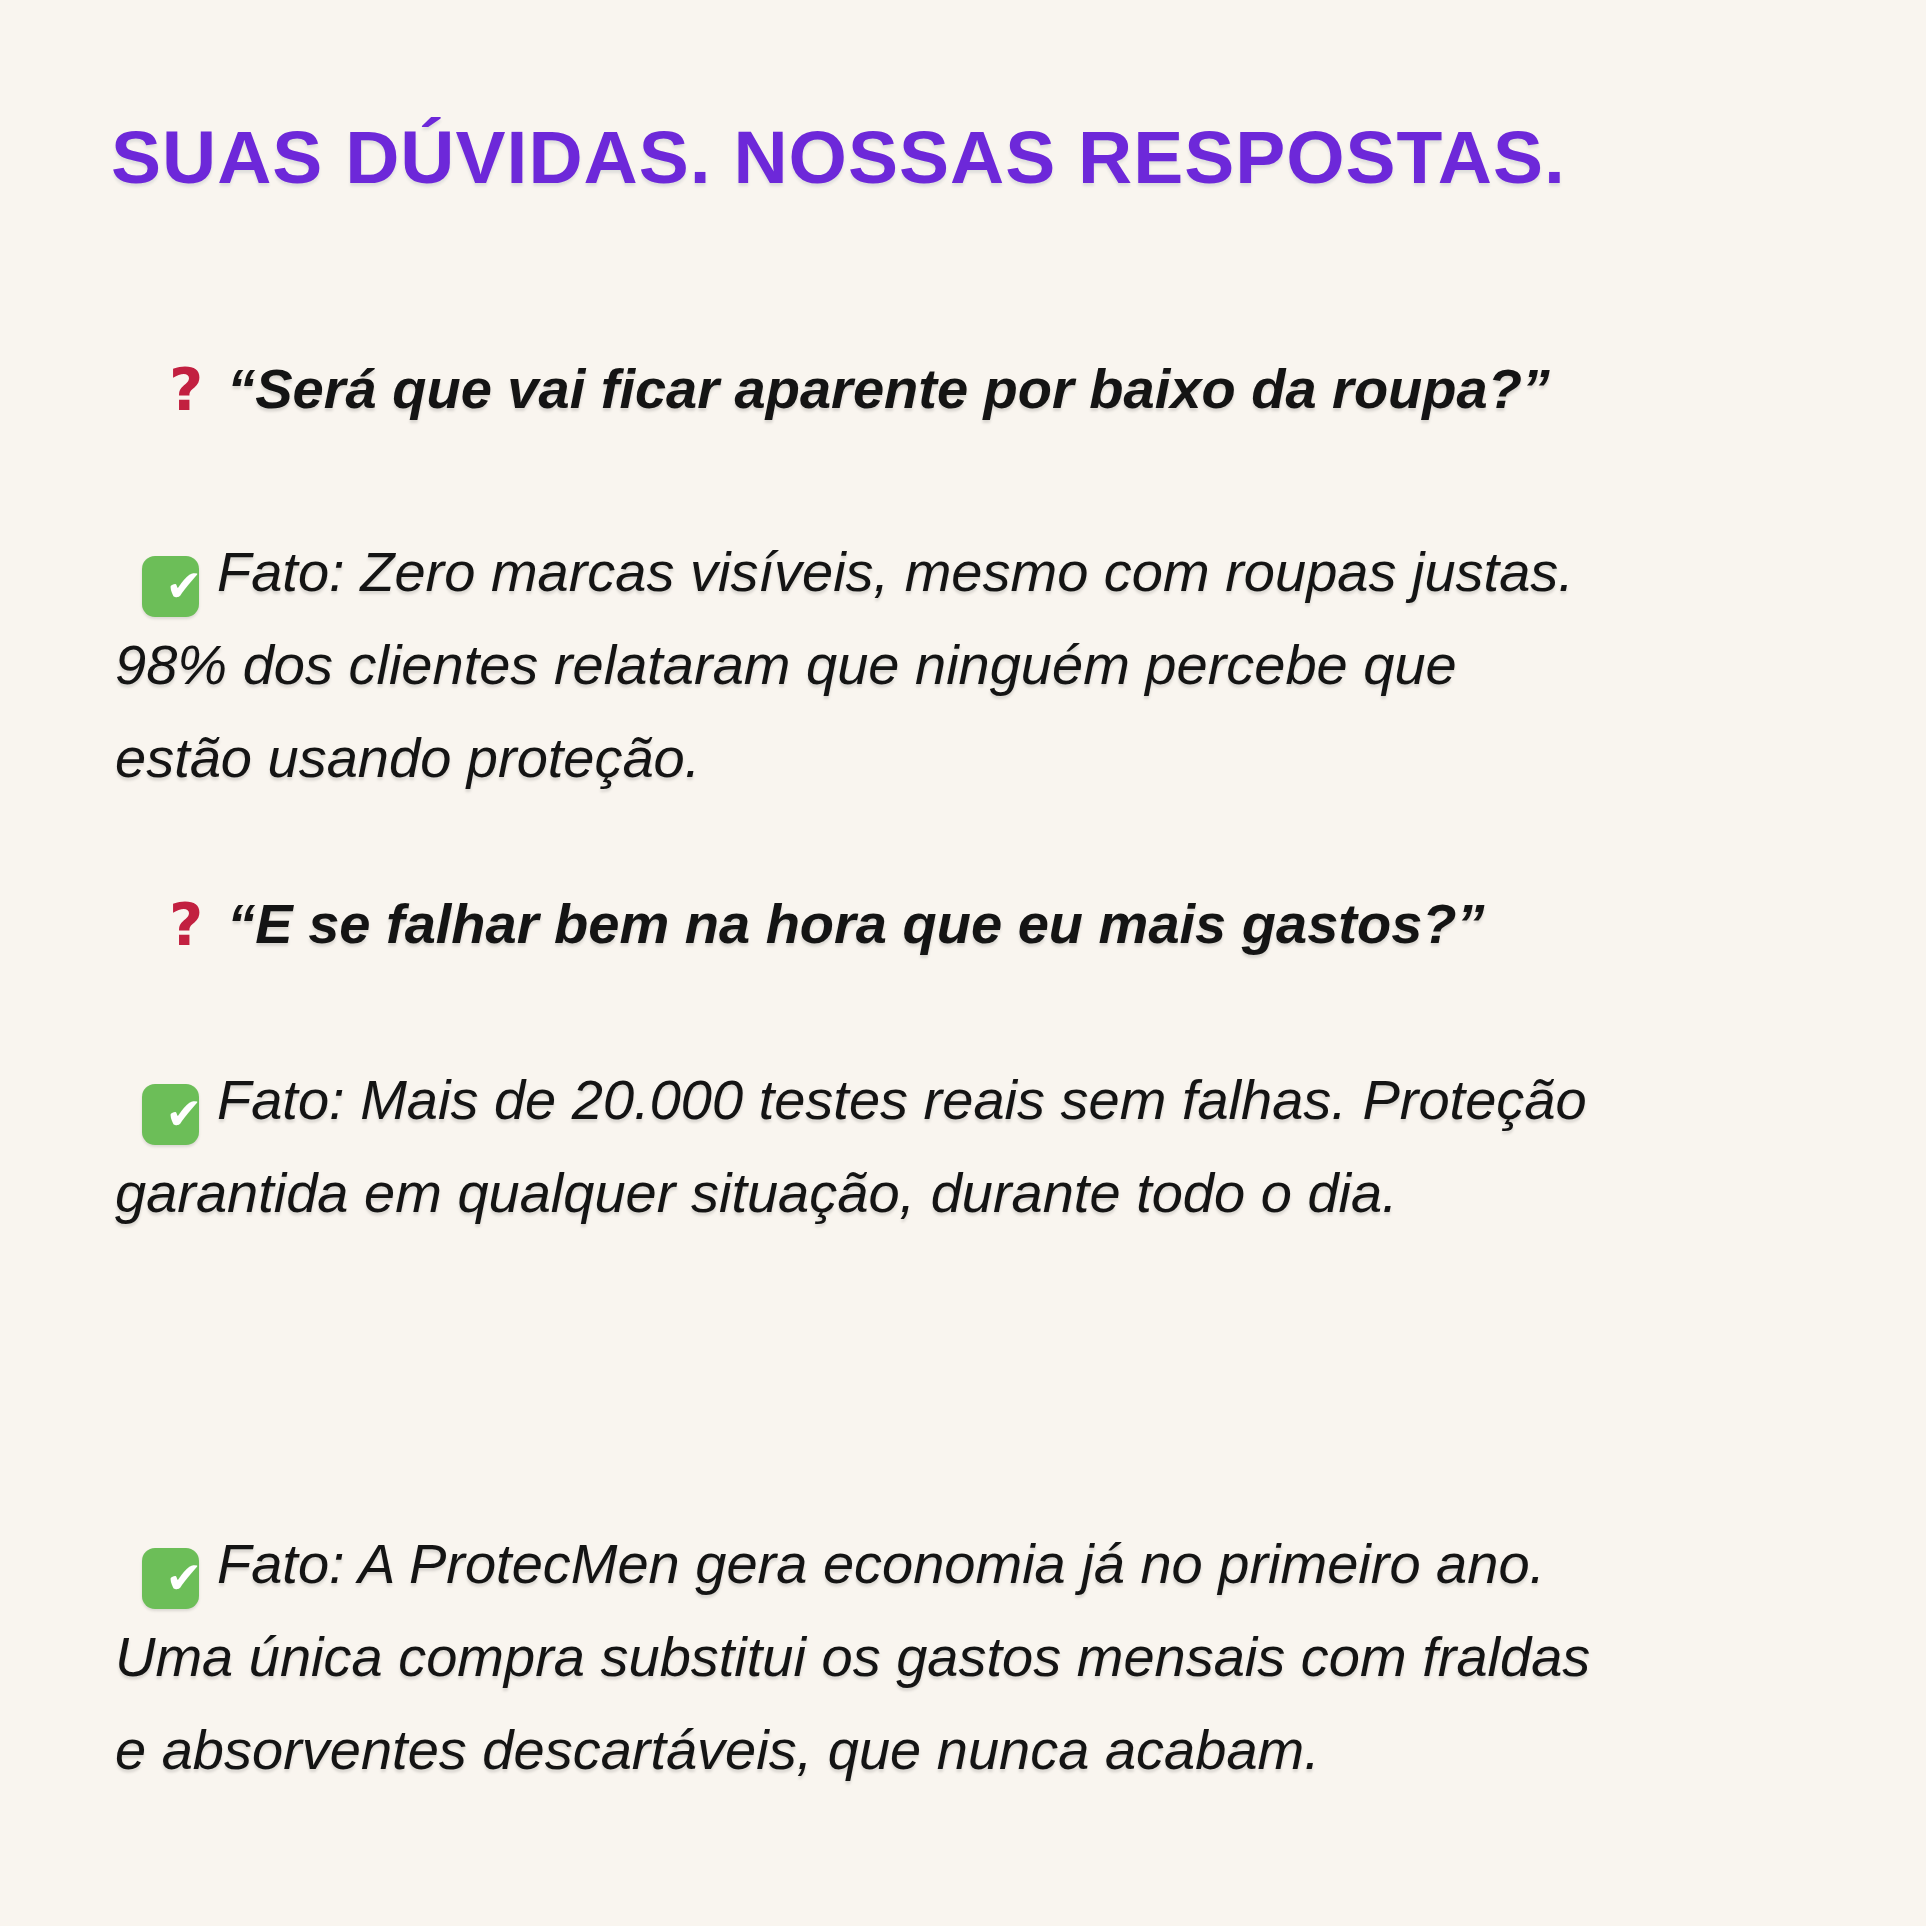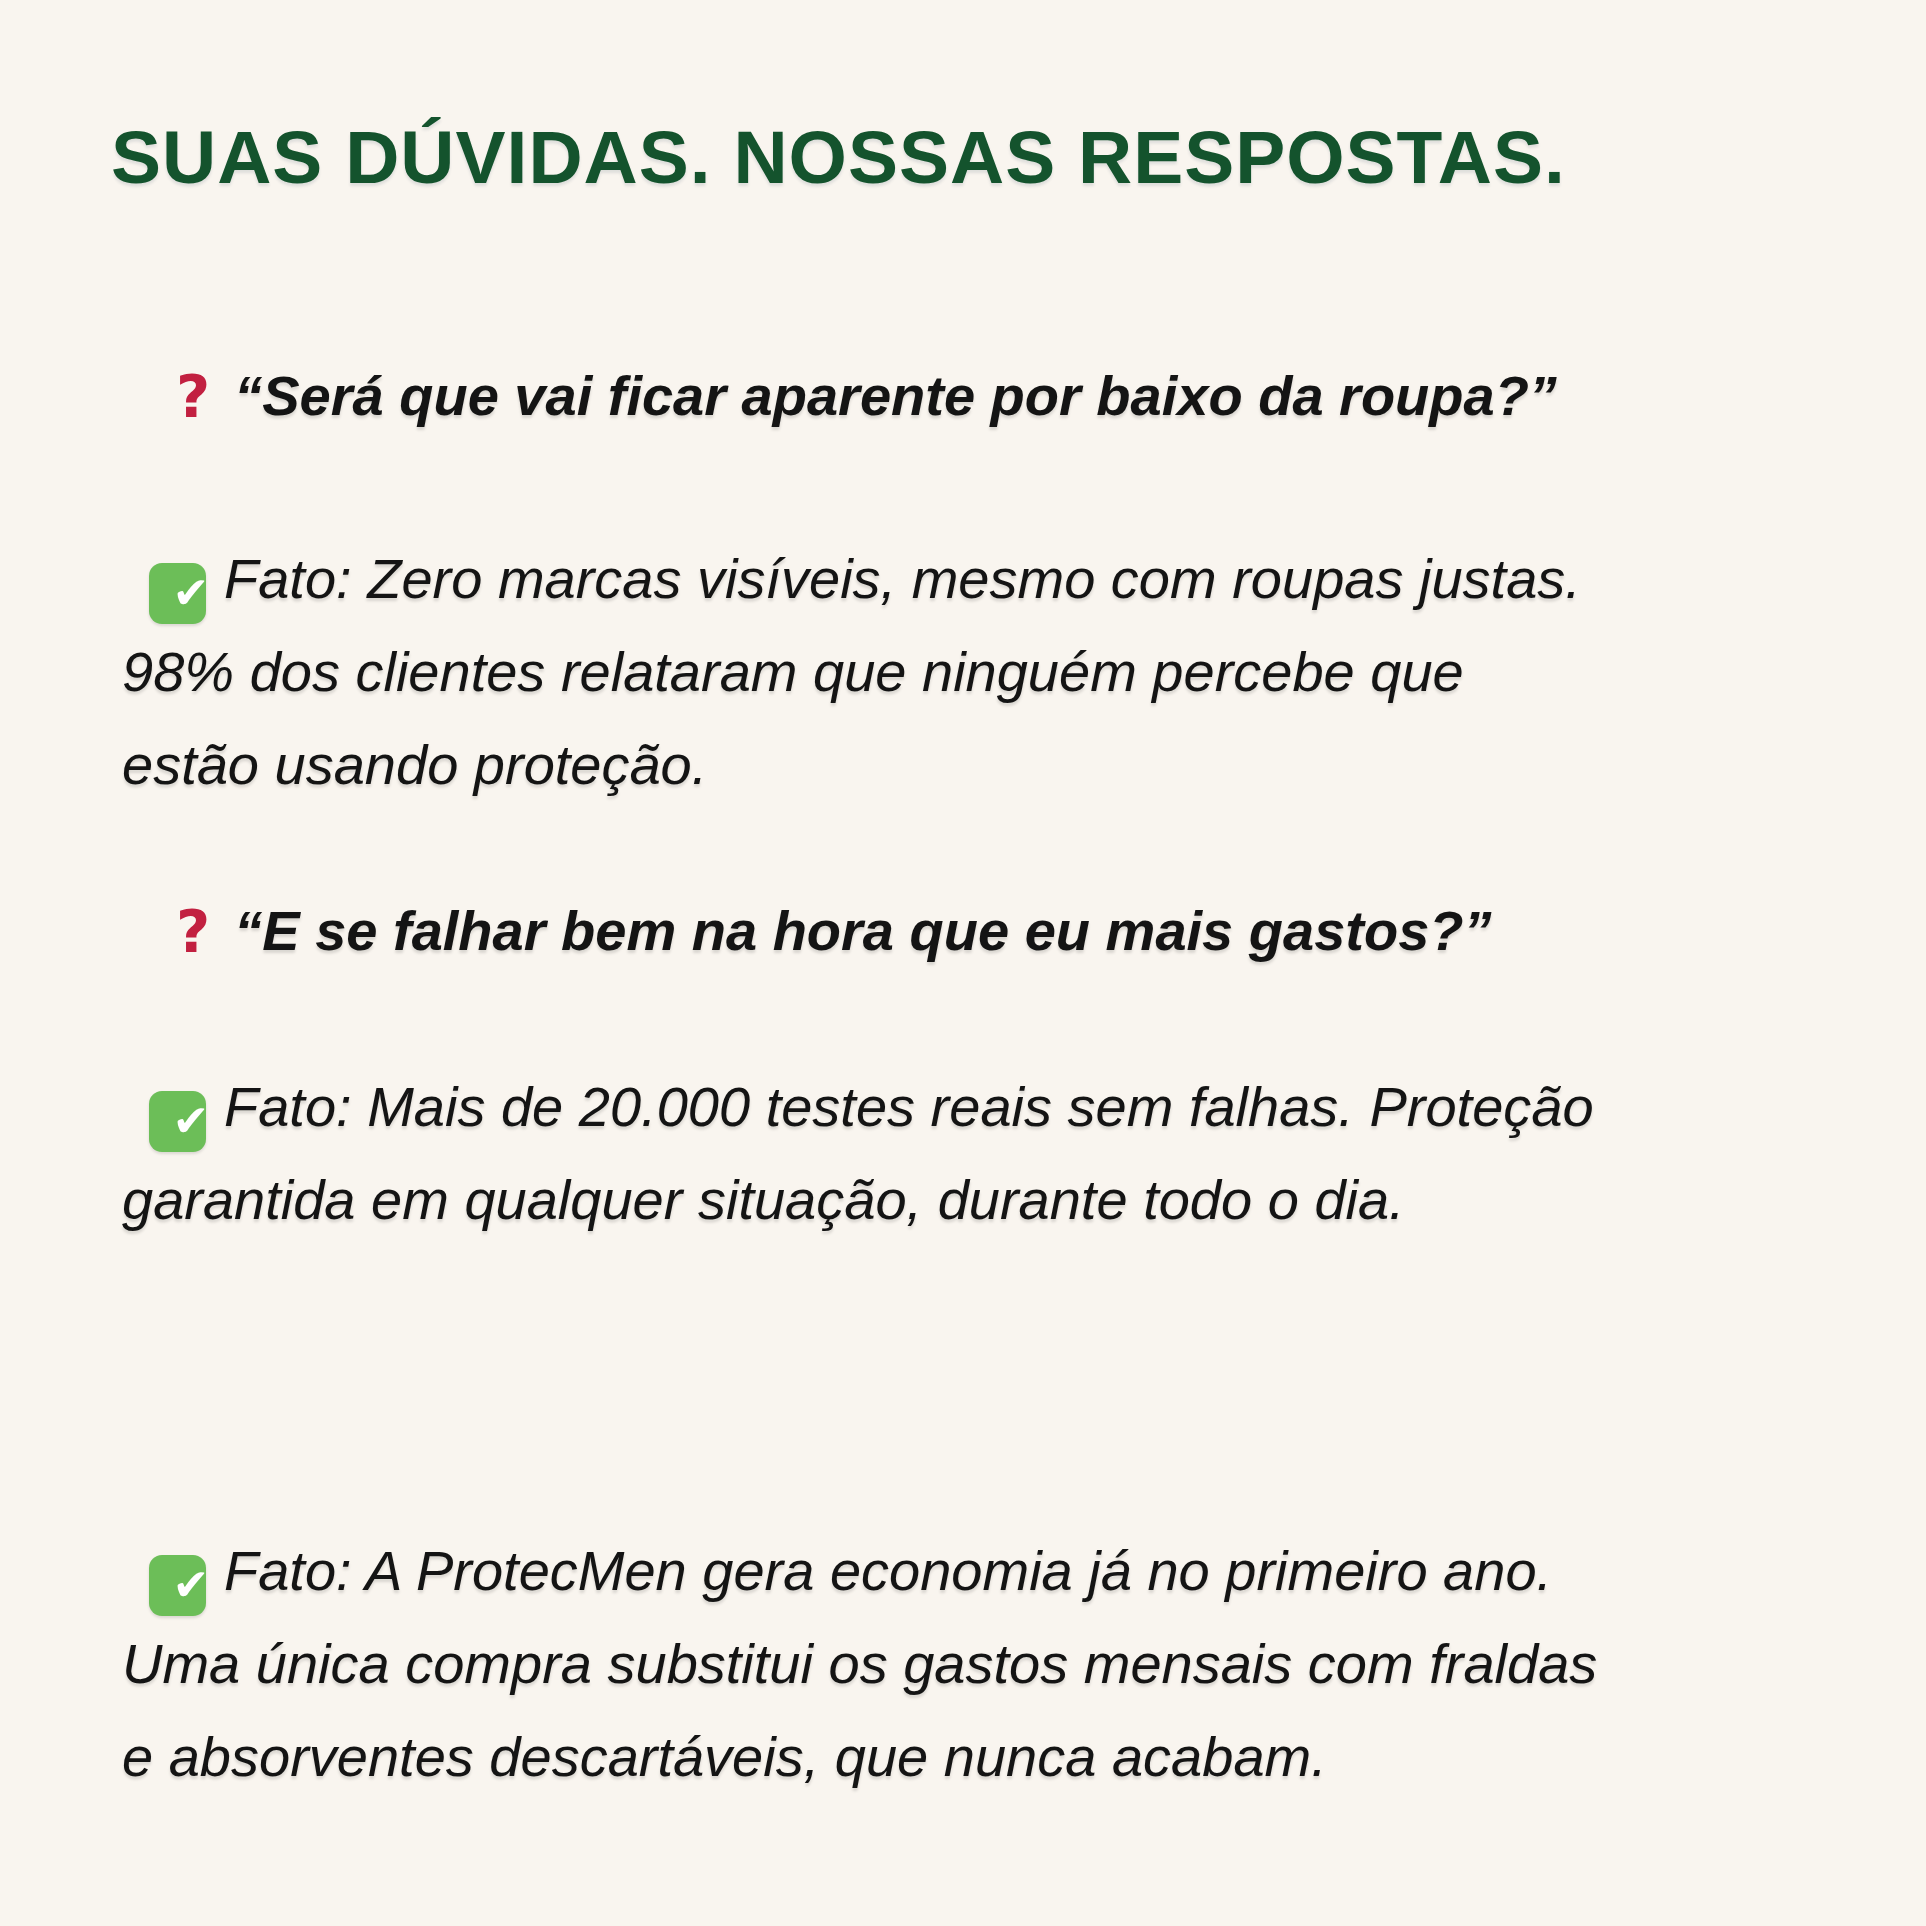--- a/index.html
+++ b/index.html
@@ -16,27 +16,27 @@
 
   
   .page-title {
     top:111px;
     margin:0;
     font-family:"Liberation Sans", sans-serif;
     font-weight:700;
     font-size:75px;
     line-height:93px;
     letter-spacing:1px;
-    color:#14532d;
+    color:#6d28d9;
     text-shadow:0 3px 3px rgba(30,60,80,0.12);
   }
 
   
   .qa {
-    margin:11px;
+    margin:4px;
     font-size:56px;
     line-height:93px;
     color:#141414;
     white-space:pre-line;
     text-indent:27px;
     text-shadow:0 3px 3px rgba(0,0,0,0.13);
   }
   .question { font-weight:700; font-style:italic; }
   .answer   { font-weight:400; font-style:italic; }
   .answer .bold-brand { font-weight:400; }

